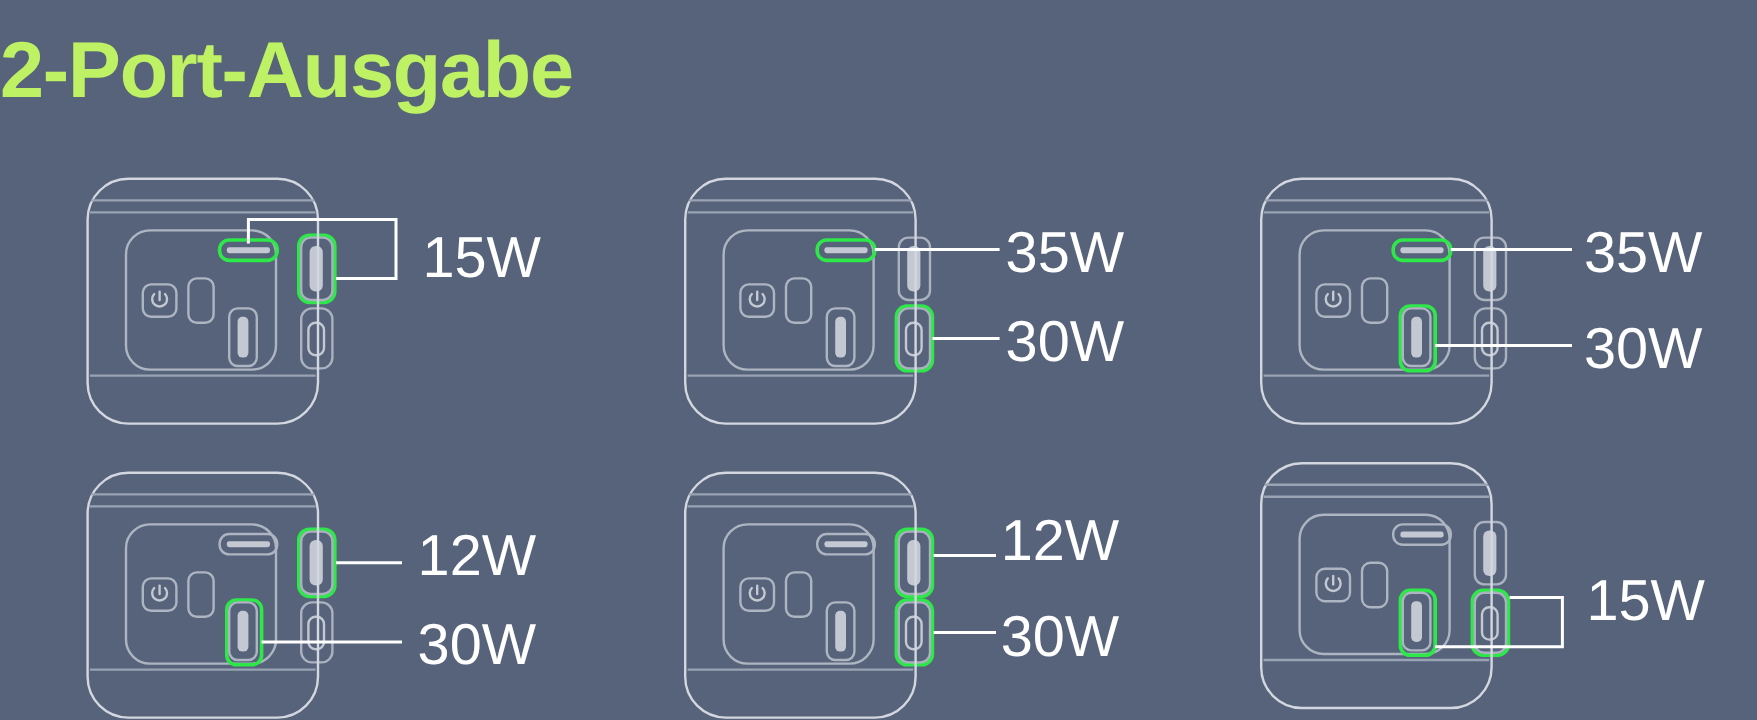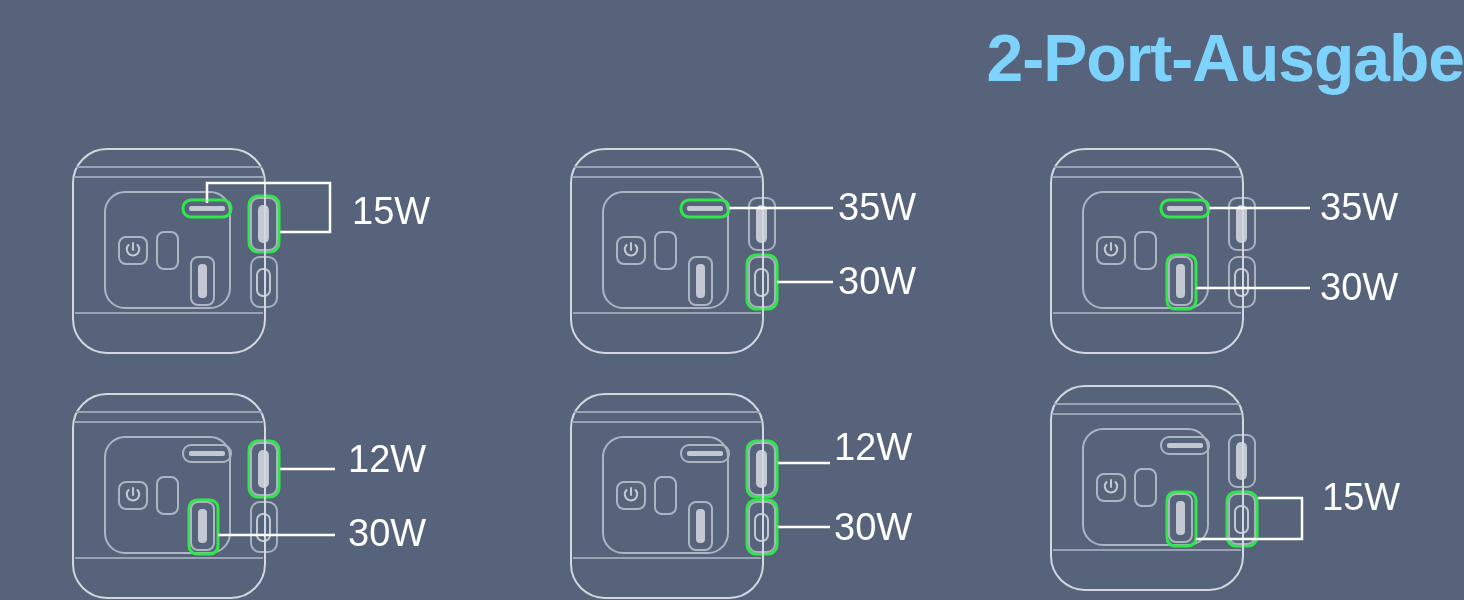--- a/index.html
+++ b/index.html
@@ -5,33 +5,33 @@
   html,body{margin:0;padding:0;}
   body{
     width:1464px;height:600px;
     background:#56637a;
     font-family:"Liberation Sans", sans-serif;
     overflow:hidden;
   }
   .stage{position:relative;width:1464px;height:600px;}
   .title{
     position:absolute;top:22px;left:0;width:1464px;
-    text-align:right;
-    color:#7dd3fc;
+    text-align:left;
+    color:#bef264;
     font-size:66px;
     font-weight:bold;
     letter-spacing:-1px;
     line-height:1.1;
   }
   .cell{position:absolute;}
   .cell svg{display:block;overflow:visible;}
   .wlabel{
     position:absolute;
     color:#ffffff;
-    font-size:38px;
+    font-size:48px;
     font-weight:400;
     white-space:nowrap;
     letter-spacing:0px;
     line-height:1;
   }
 </style>
 </head>
 <body>
 
 <div class="stage">

